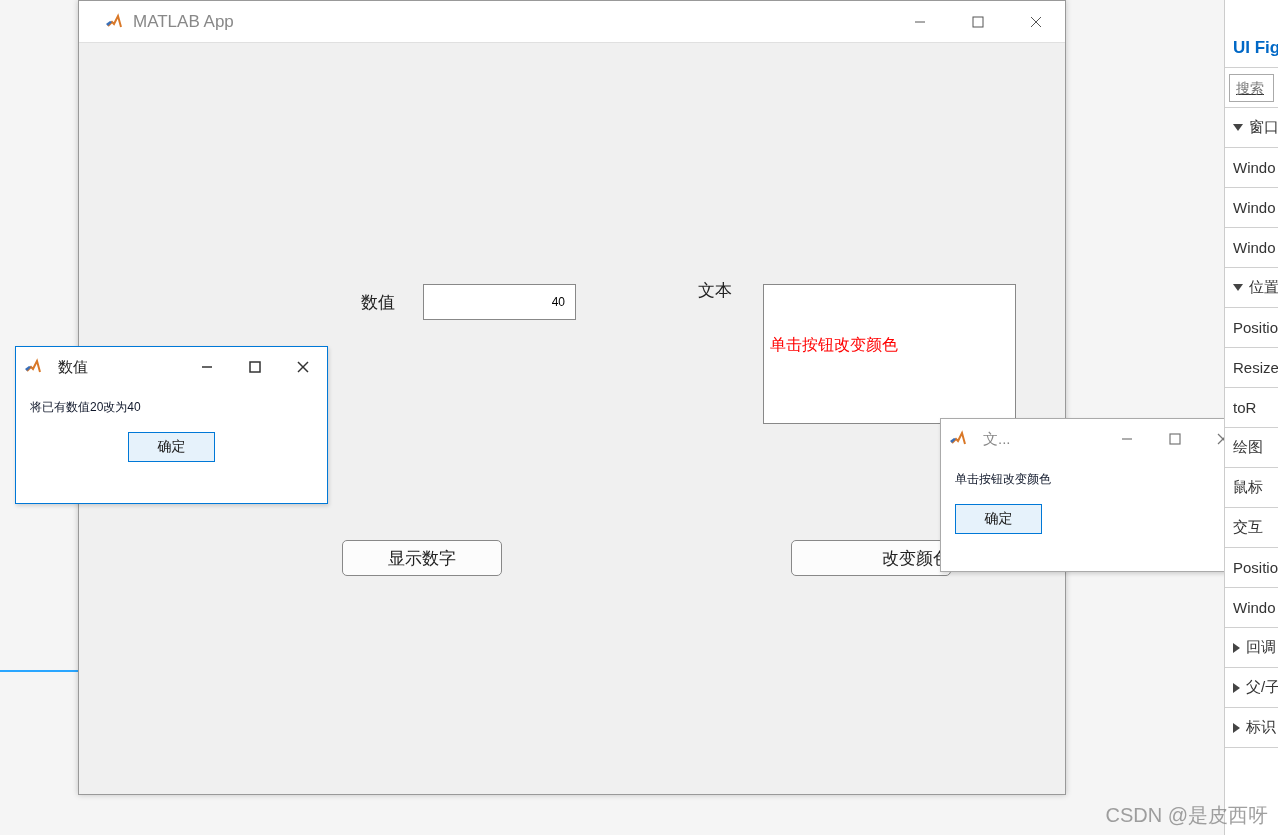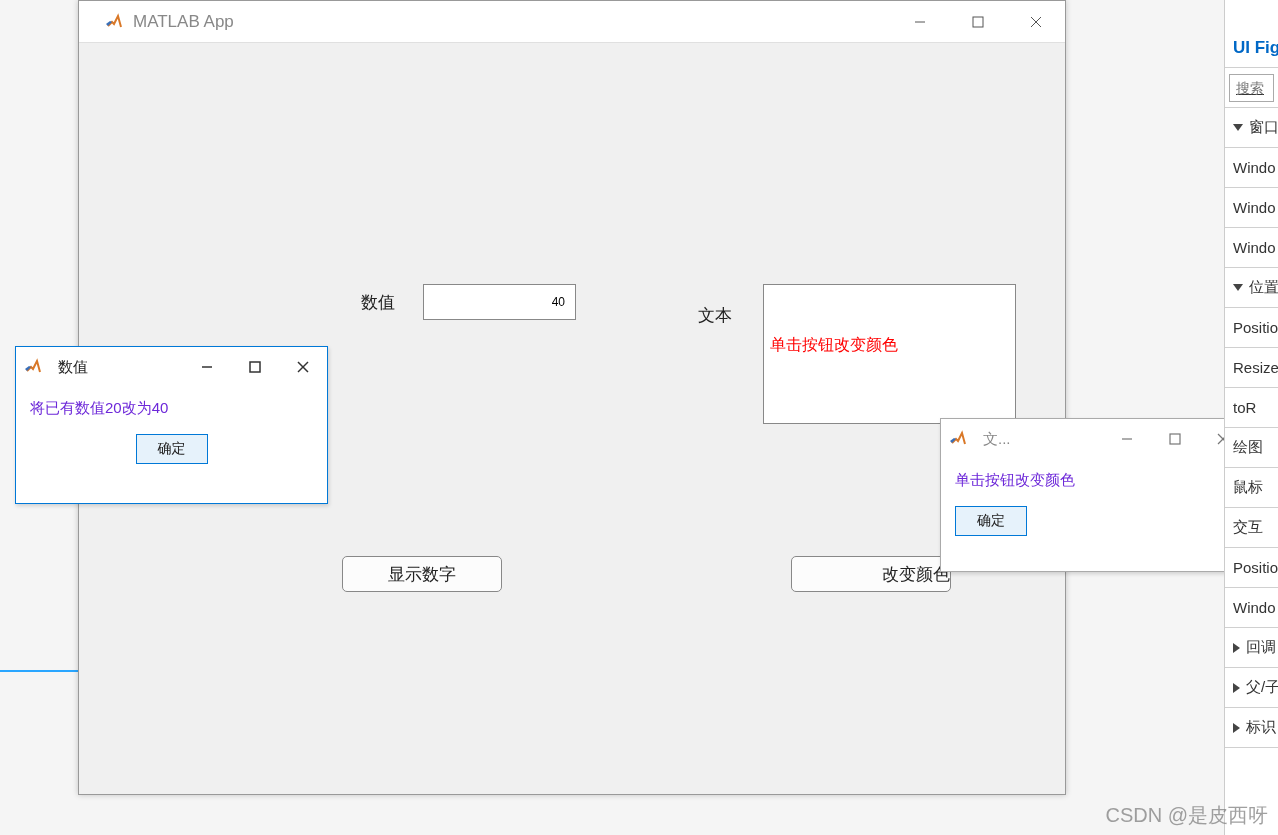--- a/index.html
+++ b/index.html
@@ -101,21 +101,20 @@
     .app-button {
       position: absolute;
       width: 160px;
       height: 36px;
       background: #fcfcfc;
       border: 1px solid #888;
       border-radius: 5px;
       font-size: 17px;
       color: #222;
       cursor: default;
-      margin-top: 16px;
     }
 
     
     .dialog {
       position: absolute;
       background: #fff;
       border: 1px solid #0078d7;
       box-shadow: 1px 2px 4px rgba(0,0,0,0.15);
     }
     .dialog.gray-border { border-color: #aaa; }
@@ -139,26 +138,26 @@
     .dlg-btn {
       width: 48px;
       display: flex;
       align-items: center;
       justify-content: center;
     }
     .dlg-body {
       padding: 12px 14px 14px 14px;
     }
     .dlg-msg {
-      font-size: 15px;
-      color: #6d28d9;
+      font-size: 12px;
+      color: #0f172a;
       margin-bottom: 16px;
     }
     .ok-button {
-      width: 72px;
+      width: 87px;
       height: 30px;
       background: #e6f2fb;
       border: 1px solid #0078d7;
       font-size: 14px;
       color: #222;
       cursor: default;
       display: block;
       margin: 0 auto;
     }
     .dlg-center { text-align: center; }
@@ -259,21 +258,21 @@
           <svg width="14" height="14">
             <line x1="2" y1="2" x2="12" y2="12"></line>
             <line x1="12" y1="2" x2="2" y2="12"></line>
           </svg>
         </div>
     </div>
   </div>
   <div class="app-body">
     <div class="label" style="left:282px; top:248px;">数值</div>
     <input class="num-input" value="40" style="">
-    <div class="label" style="left:619px; top:261px;">文本</div>
+    <div class="label" style="left:619px; top:236px;">文本</div>
     <div class="textarea">单击按钮改变颜色</div>
     <button class="app-button" style="left:263px; top:497px;">显示数字</button>
     <button class="app-button" style="left:712px; top:497px;text-align:right;">改变颜色</button>
   </div>
 </div>
 
 <div class="dialog" style="left:15px; top:346px; width:313px; height:158px;">
   <div class="dlg-titlebar">
     <span class="app-icon matlab-icon">
       <svg viewBox="0 0 18 18">

